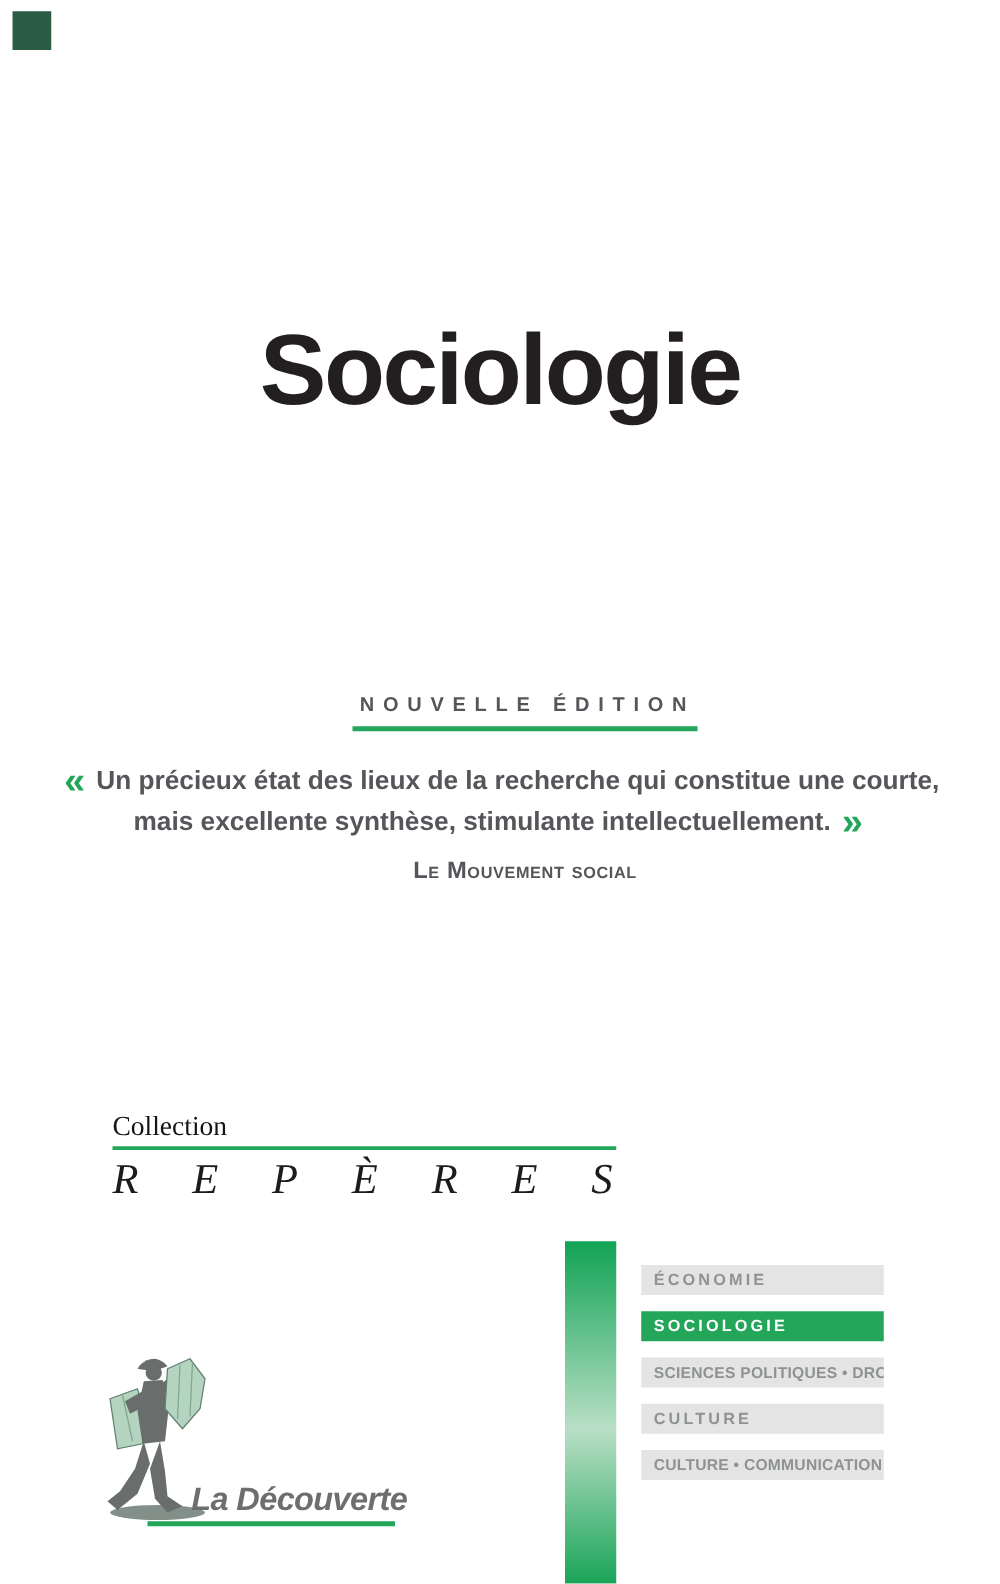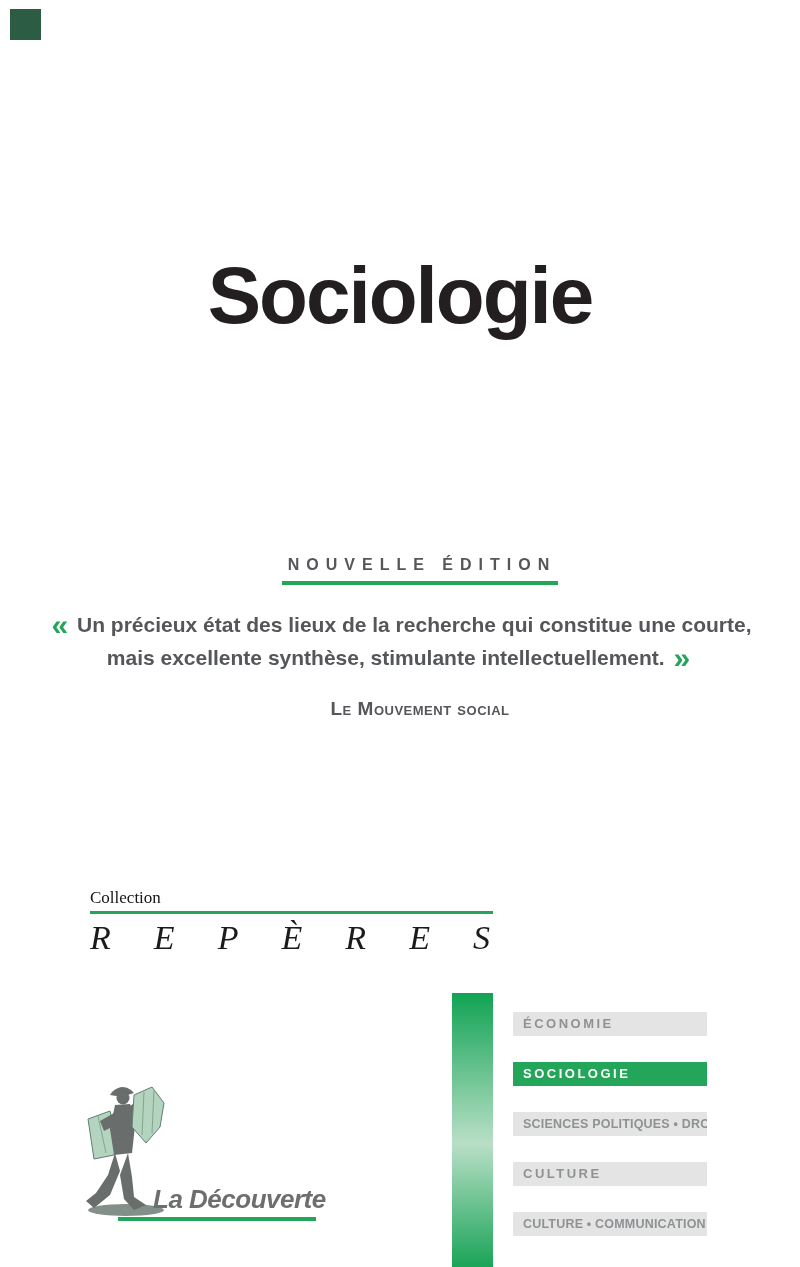--- a/index.html
+++ b/index.html
@@ -20,41 +20,41 @@
 
   
   .banner{position:absolute;left:0;top:556px;width:800px;text-align:center;padding-left:20px;}
   .banner-inner{display:inline-block;border-bottom:4px solid #23a55a;padding:0 2px 7px 6px;
     font-size:16px;font-weight:700;letter-spacing:7px;color:#54565a;}
 
   
   .quote{position:absolute;left:0;top:608px;width:800px;text-align:center;
     font-size:21px;line-height:33px;font-weight:700;color:#54565a;}
   .gmark{color:#23a55a;font-size:30px;font-weight:700;vertical-align:-3px;padding:0 3px;}
-  .attribution{margin-top:18px;font-size:19px;font-weight:700;letter-spacing:0.5px;
+  .attribution{margin-top:6px;font-size:19px;font-weight:700;letter-spacing:0.5px;
     font-variant:small-caps;color:#54565a;padding-left:40px;}
 
   
   .collection{position:absolute;left:90px;top:888px;width:403px;}
-  .collection-label{font-family:"Liberation Serif",serif;font-size:17px;color:#141414;}
+  .collection-label{font-family:"Liberation Serif",serif;font-size:22px;color:#141414;}
   .collection-rule{width:403px;height:3px;background:#23a55a;margin-top:3px;}
   .collection-name{display:flex;justify-content:space-between;width:400px;margin-top:5px;
     font-family:"Liberation Serif",serif;font-style:italic;font-size:34px;color:#1b1b1b;}
 
   
   .figure{position:absolute;left:84px;top:1083px;width:92px;height:134px;}
   .publisher-name{position:absolute;left:153px;top:1184px;font-size:26px;font-weight:700;
     font-style:italic;color:#6d6e70;letter-spacing:-0.5px;}
   .publisher-underline{position:absolute;left:118px;top:1217px;width:198px;height:4px;background:#23a55a;}
 
   
   .rail-bar{position:absolute;left:452px;top:993px;width:41px;height:274px;
     background:linear-gradient(180deg,#11a354 0%,#b9dfc6 55%,#1aa458 100%);}
   .chips{position:absolute;left:513px;top:1012px;width:194px;}
-  .chip{height:24px;line-height:24px;margin-bottom:26px;background:#e4e4e5;
+  .chip{height:24px;line-height:24px;margin-bottom:13px;background:#e4e4e5;
     color:#8e9293;font-size:13px;font-weight:700;letter-spacing:2.5px;
     padding-left:10px;white-space:nowrap;overflow:hidden;}
   .chip.tight{font-size:12.5px;letter-spacing:0.2px;}
   .chip.active{background:#23a55a;color:#ffffff;}
 </style>
 </head>
 <body>
 
 <div class="page">
 

